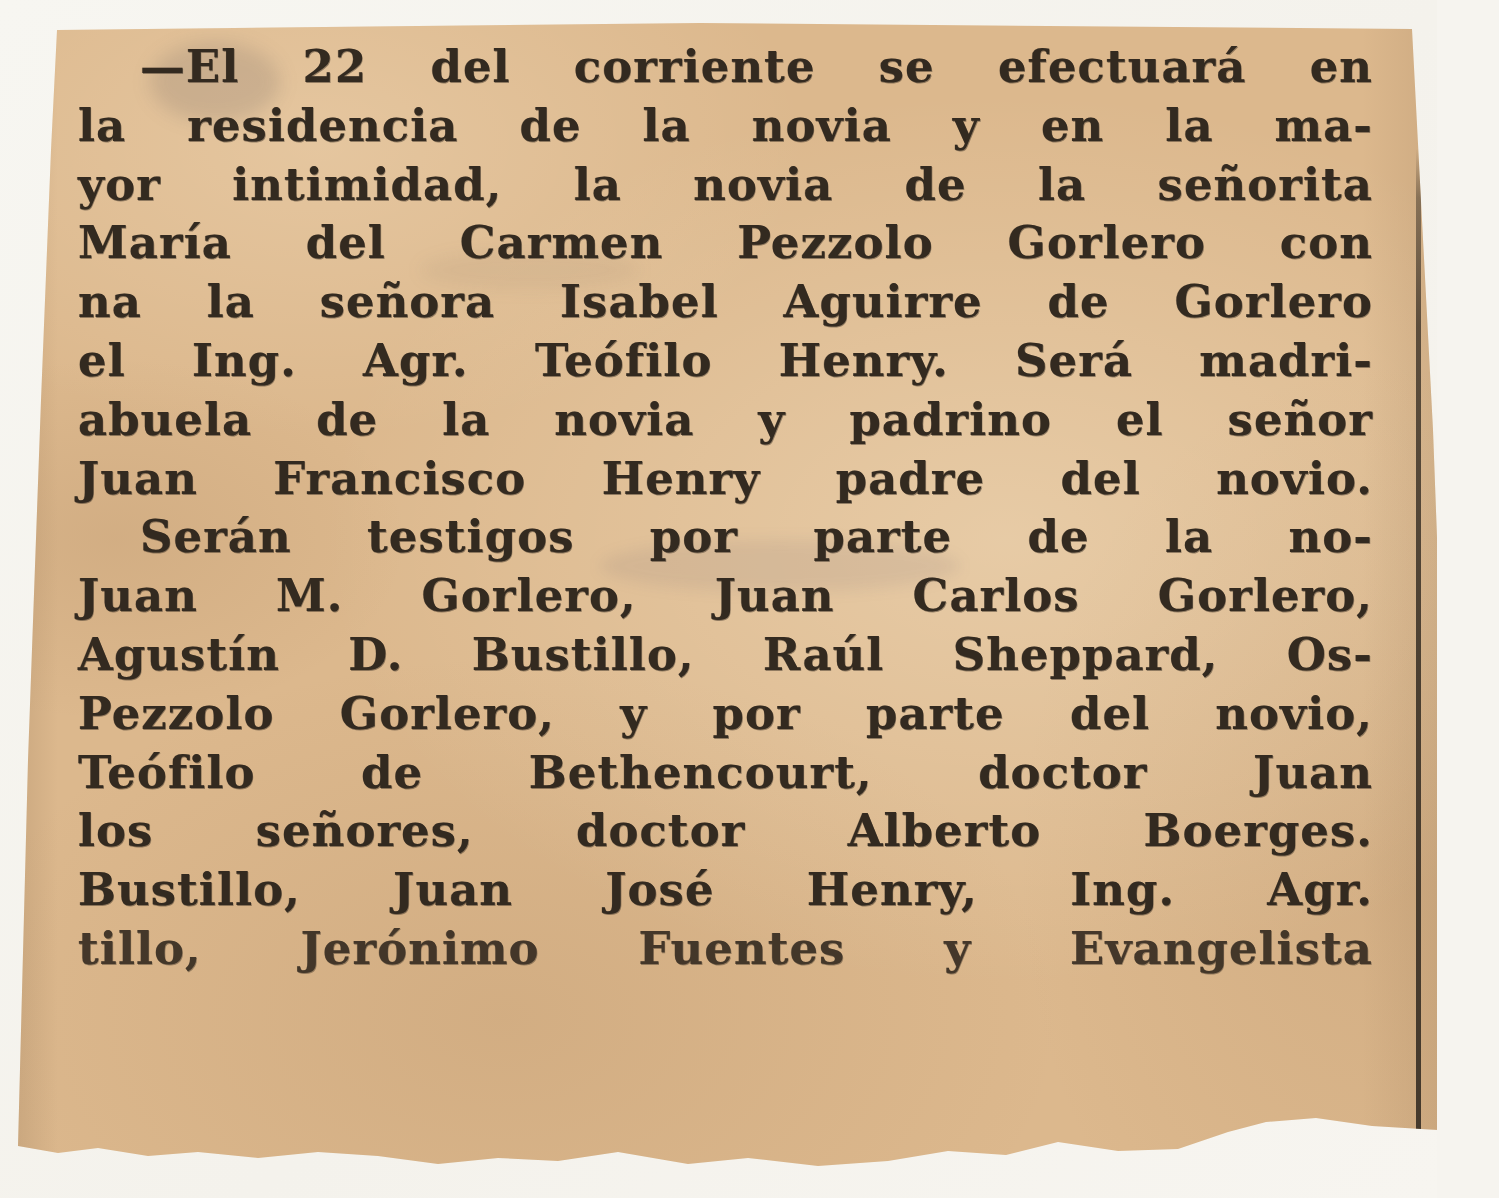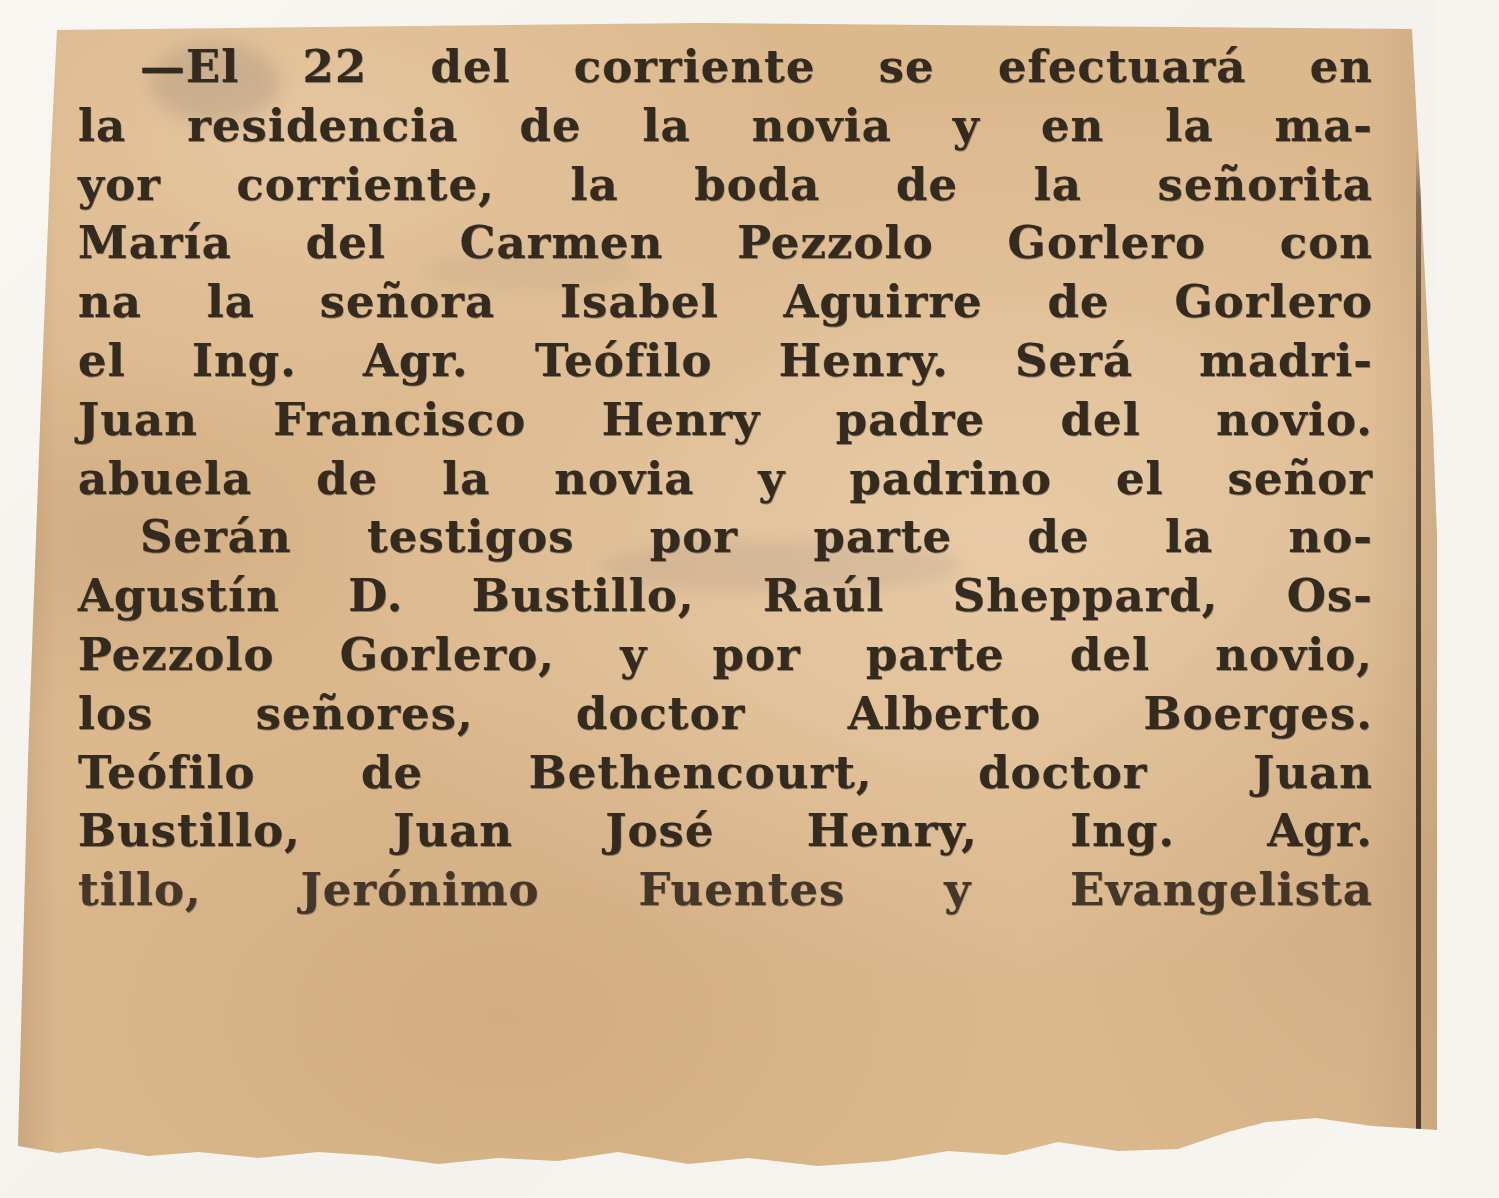--- a/index.html
+++ b/index.html
@@ -69,29 +69,30 @@
 <div class="stage">
   <div class="paper">
     <div class="smudge s2"></div>
     <div class="smudge s3"></div>
     <div class="smudge s1"></div>
     <div class="rule"></div>
 
     <div class="text">
       <div class="line indent">—El 22 del corriente se efectuará en</div>
       <div class="line">la residencia de la novia y en la ma-</div>
-      <div class="line">yor corriente, la boda de la señorita</div>
+      <div class="line">yor intimidad, la novia de la señorita</div>
       <div class="line">María del Carmen Pezzolo Gorlero con</div>
       <div class="line">na la señora Isabel Aguirre de Gorlero</div>
       <div class="line">el Ing. Agr. Teófilo Henry. Será madri-</div>
+      <div class="line">abuela de la novia y padrino el señor</div>
       <div class="line">Juan Francisco Henry padre del novio.</div>
-      <div class="line">abuela de la novia y padrino el señor</div>
 
       <div class="line indent">Serán testigos por parte de la no-</div>
+      <div class="line">Juan M. Gorlero, Juan Carlos Gorlero,</div>
       <div class="line">Agustín D. Bustillo, Raúl Sheppard, Os-</div>
       <div class="line">Pezzolo Gorlero, y por parte del novio,</div>
+      <div class="line">Teófilo de Bethencourt, doctor Juan</div>
       <div class="line">los señores, doctor Alberto Boerges.</div>
-      <div class="line">Teófilo de Bethencourt, doctor Juan</div>
       <div class="line">Bustillo, Juan José Henry, Ing. Agr.</div>
       <div class="line cut">tillo, Jerónimo Fuentes y Evangelista</div>
     </div>
   </div>
 </div>
 
 </body></html>

